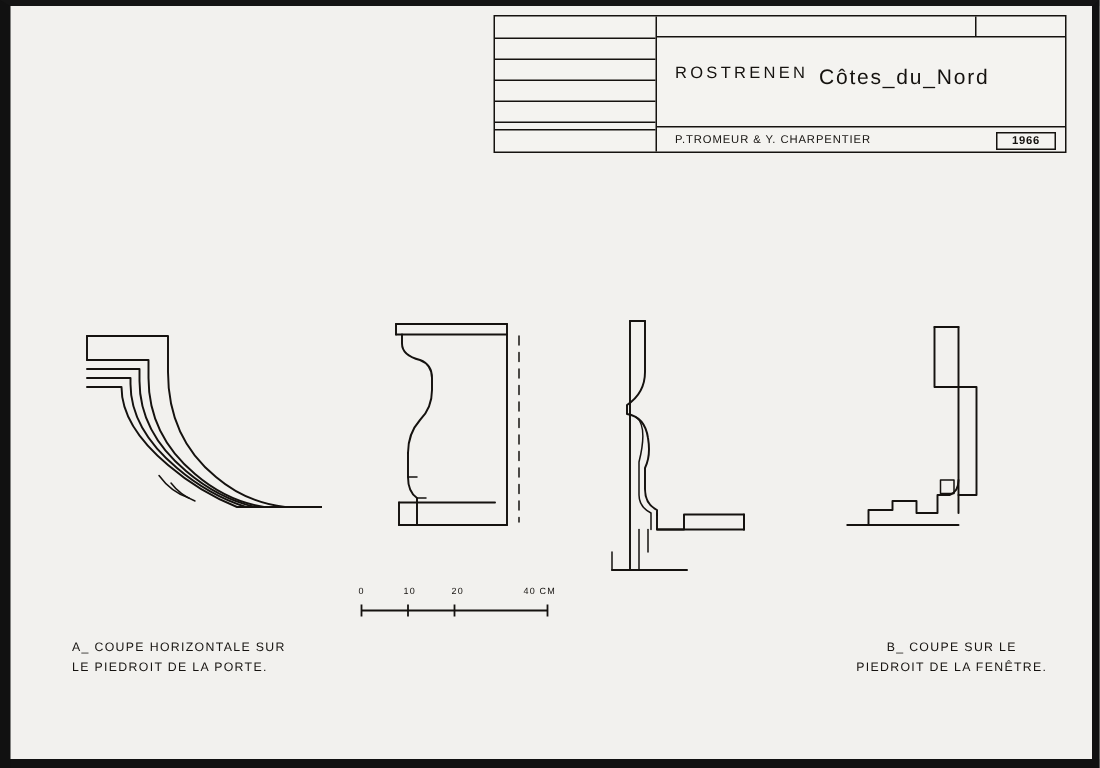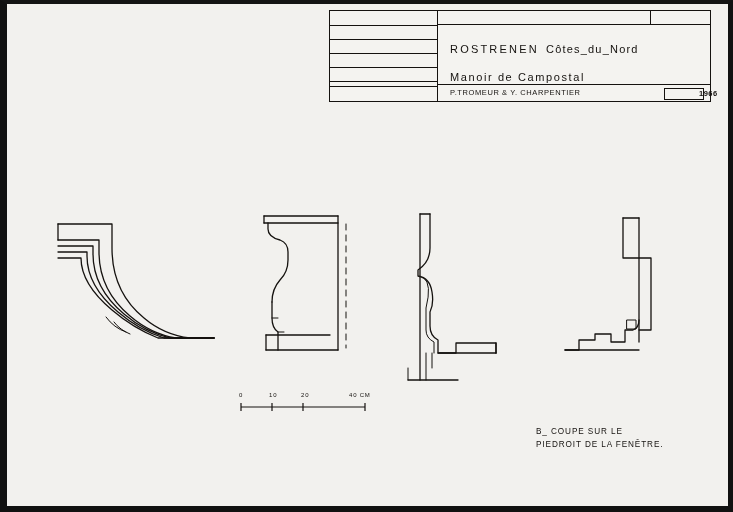--- a/index.html
+++ b/index.html
@@ -99,41 +99,40 @@
     font-weight: normal;
   }
   .tb-datebox {
     position: absolute;
     right: 6px;
     top: 2.5px;
     width: 40px;
     height: 12px;
     border: 1.2px solid #15120f;
     box-sizing: border-box;
-    text-align: left;
+    text-align: center;
     font-size: 7.5px;
     line-height: 10px;
     letter-spacing: 0.5px;
     font-weight: bold;
     color: #15120f;
-    padding-left: 34px;
   }
   .tb-commune {
     position: absolute;
     left: 120px;
     top: 32px;
     font-size: 11px;
     letter-spacing: 2.2px;
     color: #15120f;
   }
   .tb-dept {
     position: absolute;
     left: 216px;
     top: 32px;
-    font-size: 11px;
+    font-size: 14px;
     letter-spacing: 1.2px;
     color: #15120f;
   }
   .tb-monument {
     position: absolute;
     left: 120px;
     top: 60px;
     font-size: 11px;
     letter-spacing: 1.6px;
     color: #15120f;
@@ -190,21 +189,20 @@
       <div class="hline" style="top:42px"></div>
       <div class="hline" style="top:56px"></div>
       <div class="hline" style="top:70px"></div>
       <div class="hline" style="top:75px"></div>
     </div>
     <div class="tb-topright">
       <div class="vsep"></div>
     </div>
     <div class="tb-commune">ROSTRENEN</div>
     <div class="tb-dept">Côtes_du_Nord</div>
-    <div class="tb-monument">Manoir  de  Campostal</div>
     <div class="tb-bottomrow">
       <div class="tb-authors">P.TROMEUR  &amp;  Y. CHARPENTIER</div>
       <div class="tb-datebox">1966</div>
     </div>
   </div>
 
   <div class="drawing" style="left:44px; top:218px;">
     <svg width="180" height="150" viewBox="0 0 180 150" fill="none" stroke="#15120f" stroke-width="1.3" stroke-linecap="round" stroke-linejoin="round">
 
       <path d="M14 6 H68 V30 Q68 74 100 100 Q120 117 146 120 H170"></path>
@@ -293,15 +291,17 @@
     </div>
     <svg width="132" height="12" viewBox="0 0 132 12" style="position:absolute;left:0;top:9px" stroke="#15120f" stroke-width="1.2" fill="none">
       <path d="M2 6 H126"></path>
       <path d="M2 2 V10"></path>
       <path d="M33 2 V10"></path>
       <path d="M64 2 V10"></path>
       <path d="M126 2 V10"></path>
     </svg>
   </div>
 
-  <div class="caption" style="left:536px; top:425px; width:165px;">B_ COUPE  SUR  LE
+  <div class="caption" style="left:48px;  top:425px; width:190px;">A_ COUPE  HORIZONTALE  SUR
+   LE  PIEDROIT  DE  LA  PORTE.</div>
+  <div class="caption" style="left:552px; top:425px; width:165px;text-align:center;">B_ COUPE  SUR  LE
    PIEDROIT  DE  LA  FENÊTRE.</div>
 </div>
 
 </body></html>

